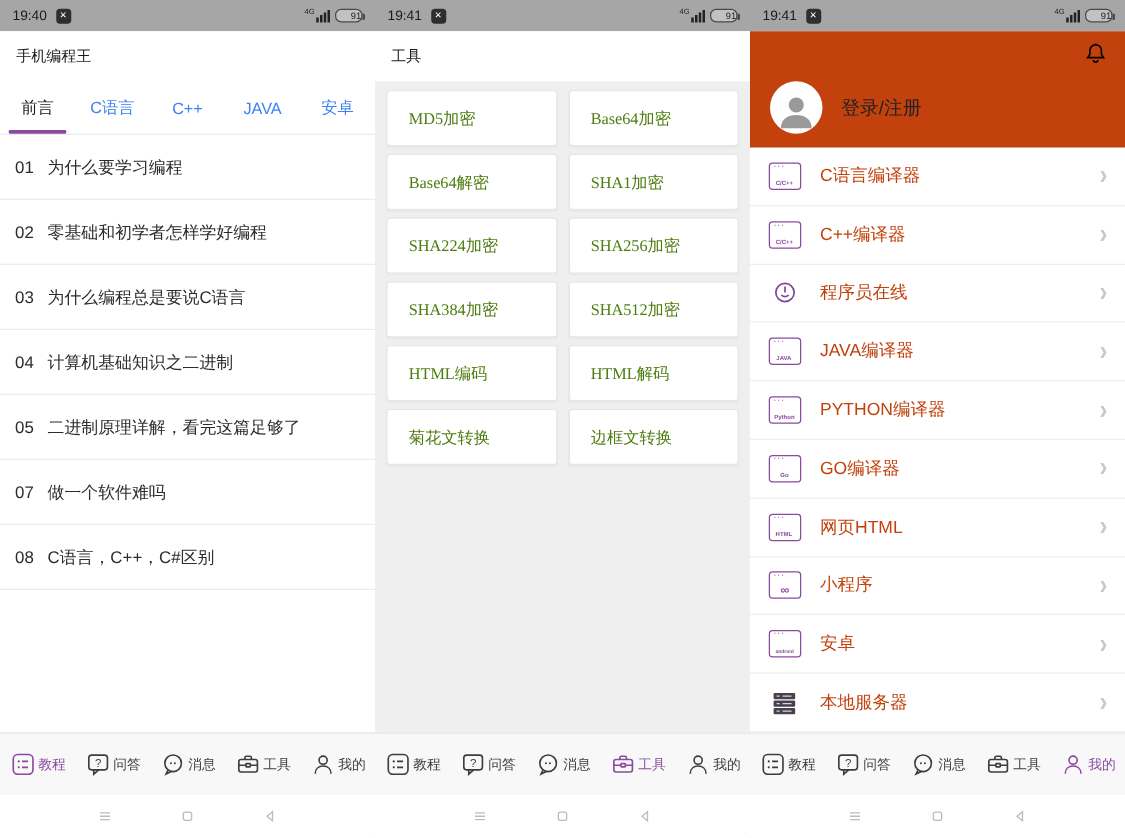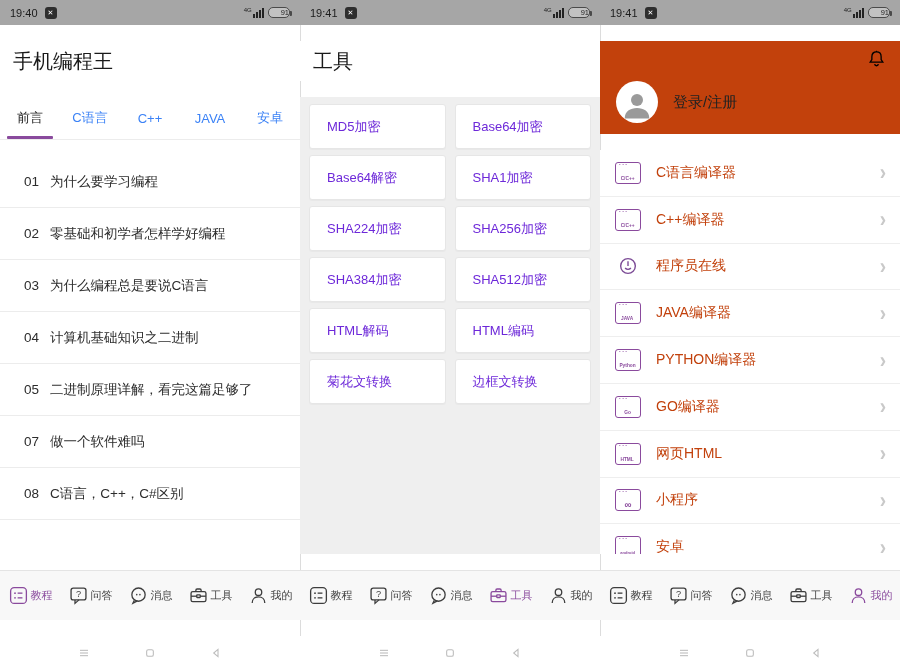--- a/index.html
+++ b/index.html
@@ -1,59 +1,59 @@
 <!DOCTYPE html>
 <html><head>
 <meta charset="utf-8">
 <style>
   * { margin:0; padding:0; box-sizing:border-box; }
   html,body { width:900px; height:670px; font-family:"Liberation Sans","DejaVu Sans",sans-serif; background:#fff; }
   .screen { width:900px; height:670px; display:flex; overflow:hidden; }
-  .panel { width:300px; height:670px; display:flex; flex-direction:column; background:#fff; position:relative;gap:16px; }
+  .panel { width:300px; height:670px; display:flex; flex-direction:column; background:#fff; position:relative; }
   .panel + .panel { box-shadow: inset 1px 0 0 #dcdcdc; }
 
   
   .statusbar { height:25px; background:#a6a6a6; color:#1b1b1b; display:flex; align-items:center;
                padding:0 10px; font-size:11px; flex-shrink:0; }
   .sb-appicon { width:12px; height:12px; background:#2e2e2e; border-radius:3px; margin-left:7px;
                 color:#fff; font-size:7px; line-height:12px; text-align:center; display:inline-block; }
   .sb-right { margin-left:auto; display:flex; align-items:flex-end; gap:4px; }
   .sb-net { display:flex; align-items:flex-start; }
   .sb-4g { font-size:6px; color:#222; margin-right:1px; margin-top:-1px; }
   .bars { display:flex; align-items:flex-end; gap:1px; height:10px; }
   .bars i { width:2px; background:#222; display:block; }
   .bars .b1{height:4px;} .bars .b2{height:6px;} .bars .b3{height:8px;} .bars .b4{height:10px;}
   .sb-batt { border:1px solid #4a4a4a; border-radius:5px; min-width:21px; height:11px; font-size:7.5px;
              color:#222; display:flex; align-items:center; justify-content:center; position:relative; background:#c2c2c2;padding-left:12px; }
   .sb-batt::after { content:""; position:absolute; right:-3px; top:3px; width:2px; height:5px;
                     background:#4a4a4a; border-radius:0 1px 1px 0; }
 
   
   .titlebar { height:40px; background:#fff; display:flex; align-items:center; padding:0 13px;
-              font-size:20px; color:#1a1a1a; flex-shrink:0; }
+              font-size:12px; color:#1a1a1a; flex-shrink:0; }
 
   
   .tabs { height:43px; display:flex; background:#fff; border-bottom:1px solid #ececec; flex-shrink:0; }
   .tab { flex:1; display:flex; align-items:center; justify-content:center; font-size:13px; color:#3b82f6;
          position:relative; cursor:pointer; }
   .tab.active { color:#1c1c1c; }
   .tab.active::after { content:""; position:absolute; left:7px; right:7px; bottom:0; height:3px;
                        background:#8a4a9d; border-radius:1px; }
 
   
   .lesson-list { flex:1; background:#fff; overflow:hidden; }
-  .lesson { height:52px; display:flex; align-items:center; gap:11px; padding:0 24px;
+  .lesson { height:52px; display:flex; align-items:center; gap:11px; padding:0 12px;
             border-bottom:1px solid #ececec; font-size:13.5px; color:#2c2c2c; cursor:pointer; }
 
   
   .tools-body { flex:1; background:#efefef; padding:7px 9px; display:grid;
                 grid-template-columns:1fr 1fr; gap:6px 9px; align-content:start; overflow:hidden; }
   .tool-card { background:#fff; border:1px solid #e6e6e6; border-radius:3px; height:45px;
-               display:flex; align-items:center; padding:0 17px; font-size:13px; color:#6d28d9;
-               box-shadow:0 1px 1px rgba(0,0,0,0.03); cursor:pointer; }
+               display:flex; align-items:center; padding:0 17px; font-size:13px; color:#4d7c0f;
+               box-shadow:0 1px 1px rgba(0,0,0,0.03); cursor:pointer;font-family:Liberation Serif, serif; }
 
   
   .mine-header { height:93px; background:#c2410c; position:relative; flex-shrink:0; }
   .bell { position:absolute; top:7px; right:13px; width:22px; height:22px; cursor:pointer; }
   .profile-row { display:flex; align-items:center; gap:15px; padding:40px 0 0 16px; cursor:pointer; }
   .avatar { width:42px; height:42px; border-radius:50%; background:#fff; overflow:hidden;
             display:flex; align-items:flex-end; justify-content:center; flex-shrink:0; }
   .avatar svg { width:36px; height:36px; }
   .login-label { font-size:15px; color:#222; }
   .mine-list { flex:1; background:#fff; overflow:hidden; }
@@ -282,22 +282,22 @@
     <div class="titlebar">工具</div>
     <div class="tools-body">
       <div class="tool-card">MD5加密</div>
       <div class="tool-card">Base64加密</div>
       <div class="tool-card">Base64解密</div>
       <div class="tool-card">SHA1加密</div>
       <div class="tool-card">SHA224加密</div>
       <div class="tool-card">SHA256加密</div>
       <div class="tool-card">SHA384加密</div>
       <div class="tool-card">SHA512加密</div>
+      <div class="tool-card">HTML编码</div>
       <div class="tool-card">HTML解码</div>
-      <div class="tool-card">HTML编码</div>
       <div class="tool-card">菊花文转换</div>
       <div class="tool-card">边框文转换</div>
     </div>
     <div class="appnav">
       <div class="nav-item">
           <svg class="nicon">
             <use href="#i-tutorial"></use>
           </svg>
           <span class="nav-label">教程</span>
         </div>

